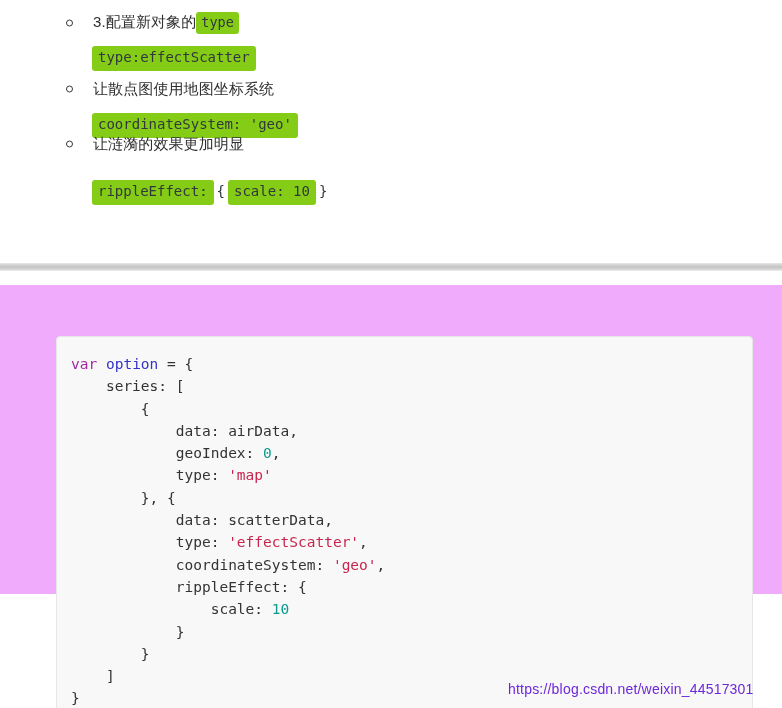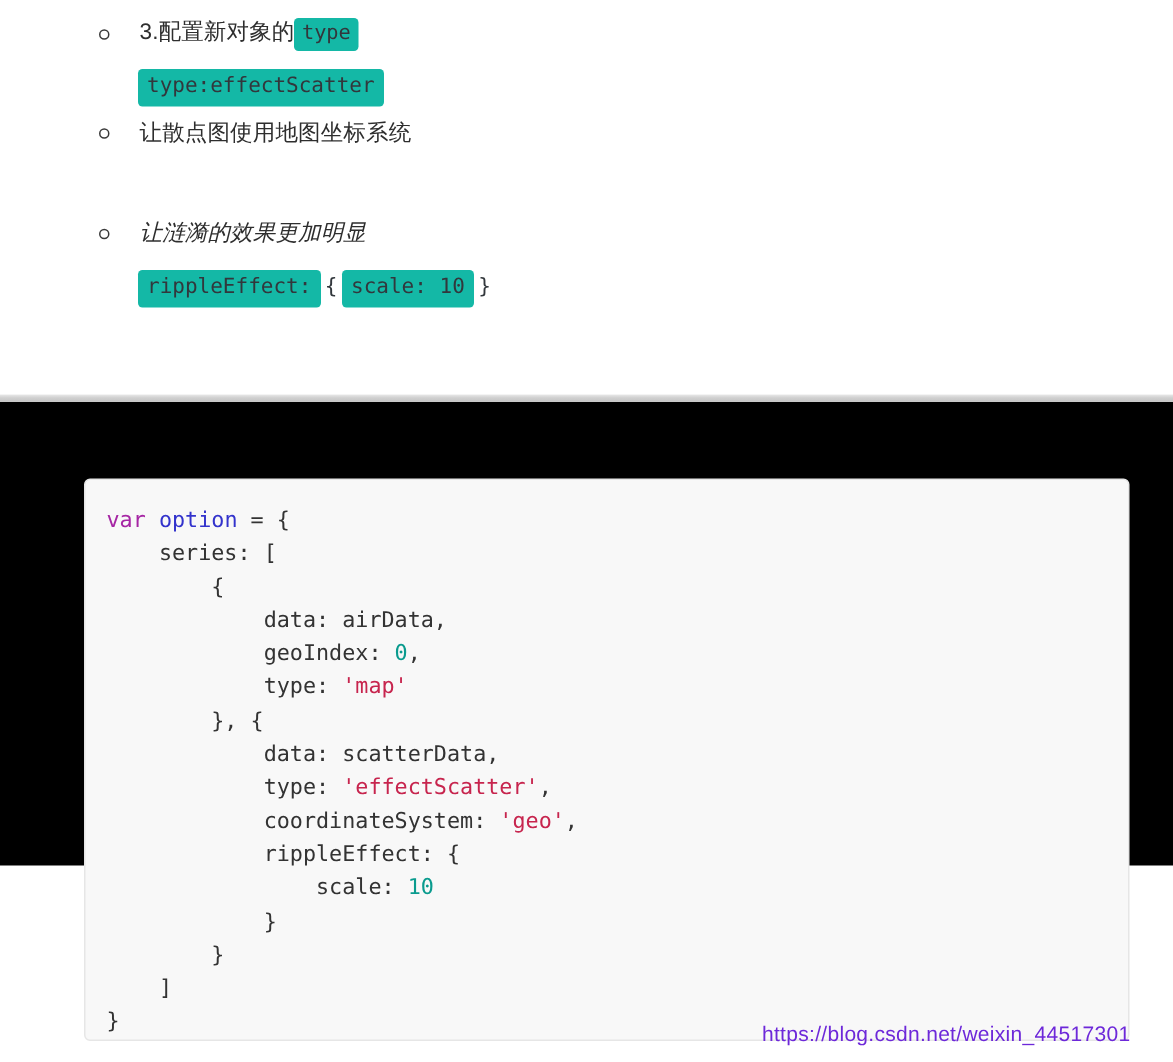--- a/index.html
+++ b/index.html
@@ -55,27 +55,27 @@
 
   
   .row {
     position: absolute;
     left: 66px;
   }
   .row-r1 { top: 12px; }
   .row-r2 { top: 46px; left: 92px; }
   .row-r3 { top: 80px; }
   .row-r4 { top: 113px; left: 92px; }
-  .row-r5 { top: 147px; font-style: italic; }
+  .row-r5 { top: 135px; }
   .row-r6 { top: 180px; left: 92px; text-align: center; }
 
   
   .chip {
     display: inline-block;
-    background: #14b8a6;
+    background: #84cc16;
     border-radius: 3px;
     padding: 2px 5px 3px 5px;
     font-family: "DejaVu Sans Mono", "Liberation Mono", monospace;
     font-size: 13.5px;
     line-height: 1.25;
     color: #32373c;
     vertical-align: baseline;
     white-space: pre;
   }
   .chip-lg {
@@ -101,24 +101,24 @@
                 #cfcfcf 28%,
                 #c6c6c6 55%,
                 #dcdcdc 85%,
                 #f0f0f0 100%);
   }
 
   
   .code-region {
     position: absolute;
     left: 0;
-    top: 268px;
+    top: 285px;
     width: 782px;
     height: 309px;
-    background: #000000;
+    background: #f0abfc;
   }
 
   .code-block {
     position: absolute;
     left: 56px;
     top: 51px;
     width: 697px;
     height: 375px;
     box-sizing: border-box;
     background: #f8f8f8;
@@ -170,20 +170,23 @@
 
   <div class="row row-r3 bullet-item">
     <span class="bullet-marker"></span>
     <span class="bullet-text">让散点图使用地图坐标系统</span>
   </div>
 
   <div class="row row-r2">
     <span class="chip chip-lg">type:effectScatter</span>
   </div>
 
+  <div class="row row-r4">
+    <span class="chip chip-lg">coordinateSystem: 'geo'</span>
+  </div>
 
   <div class="row row-r5 bullet-item">
     <span class="bullet-marker"></span>
     <span class="bullet-text">让涟漪的效果更加明显</span>
   </div>
 
   <div class="row row-r6">
     <span class="chip chip-lg">rippleEffect:</span><span class="plain-code">{</span><span class="chip chip-lg">scale: 10</span><span class="plain-code">}</span>
   </div>
 

